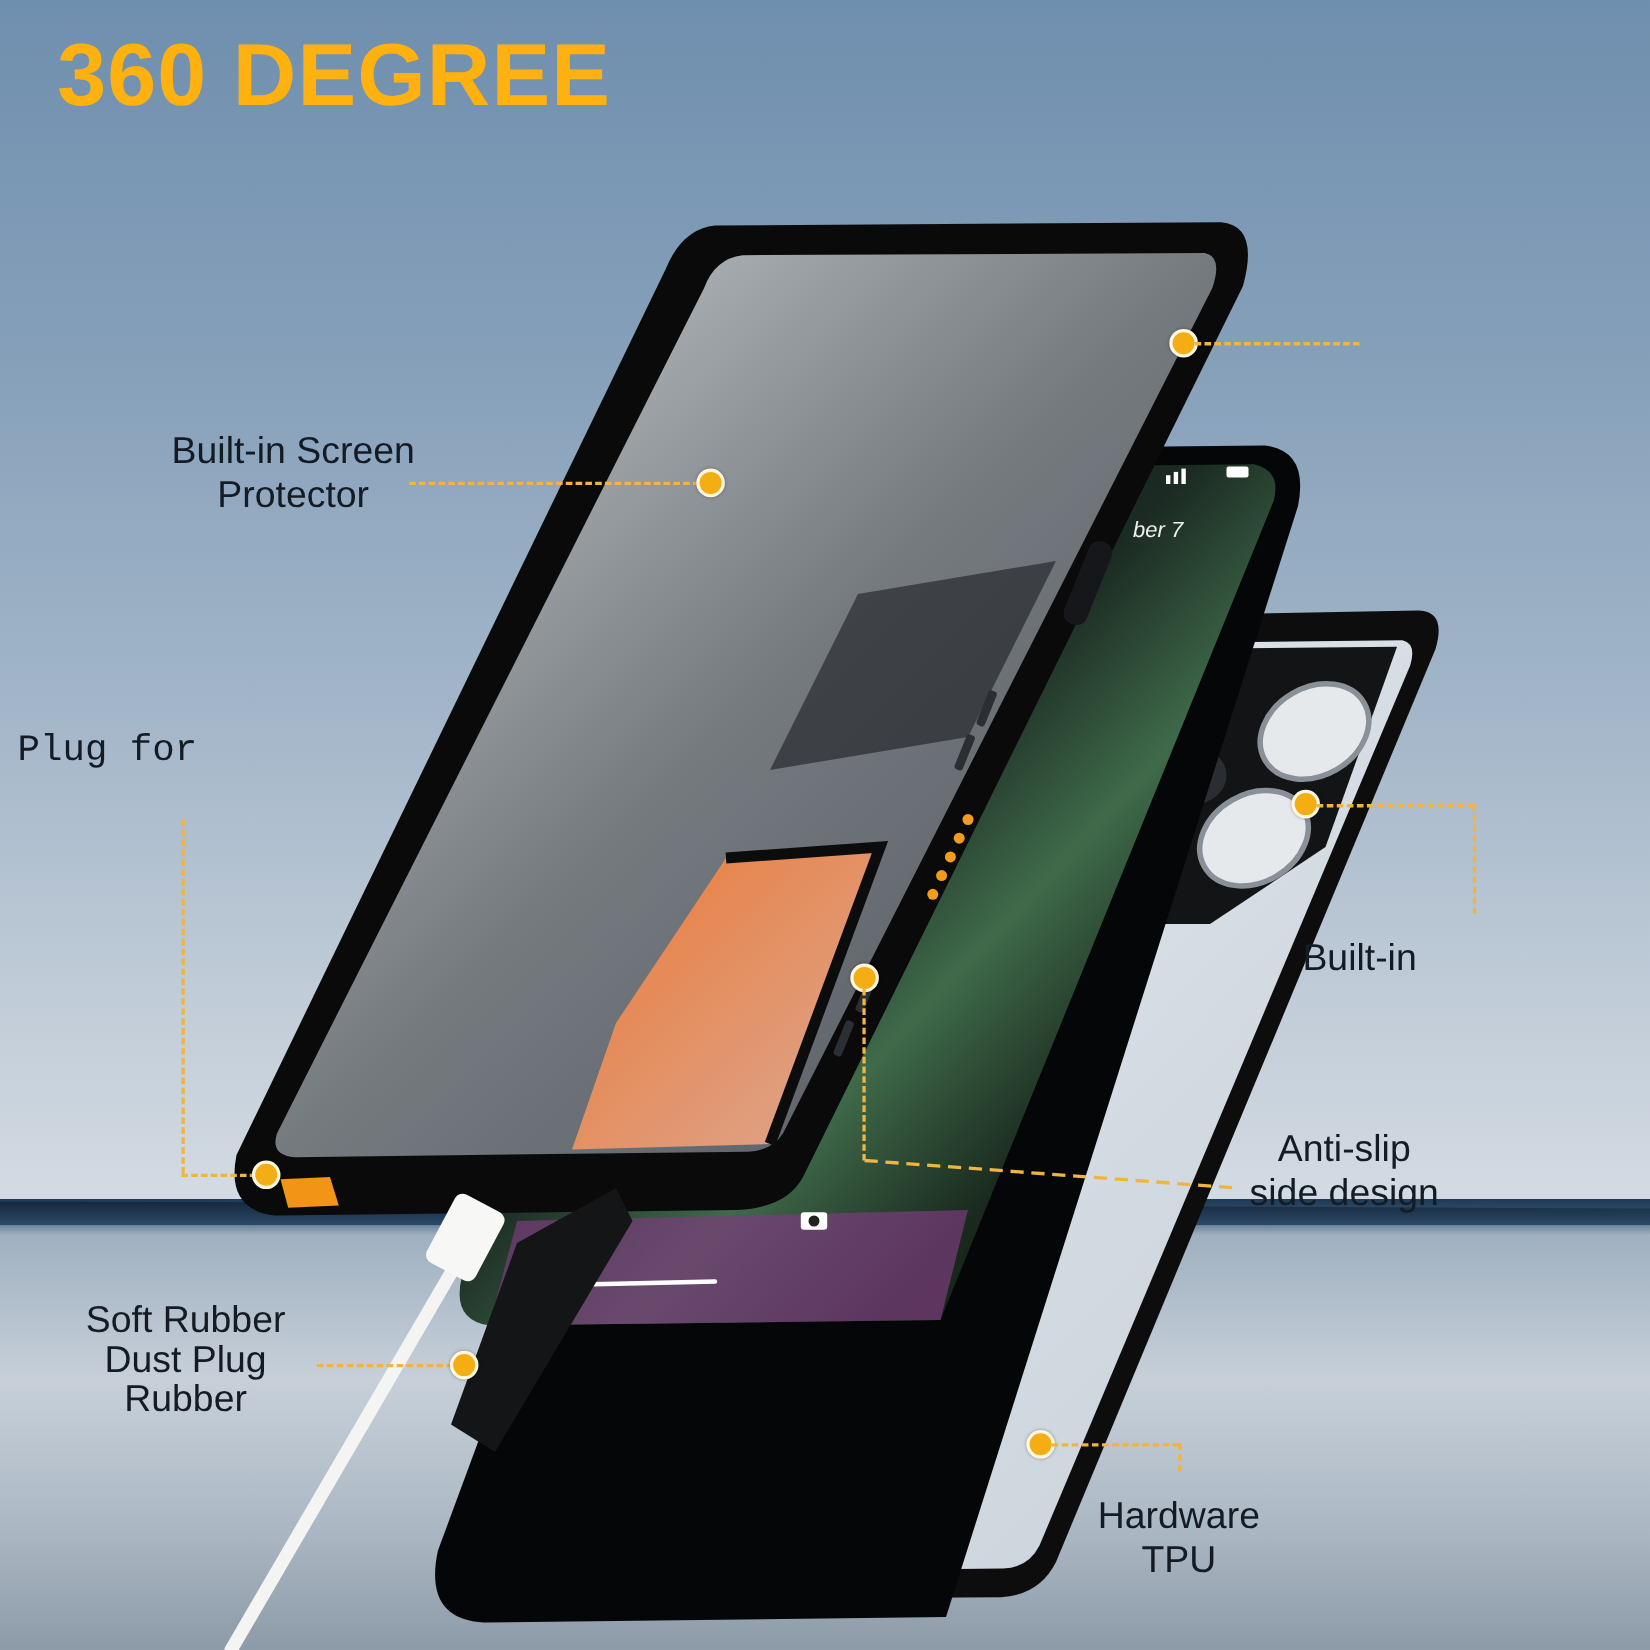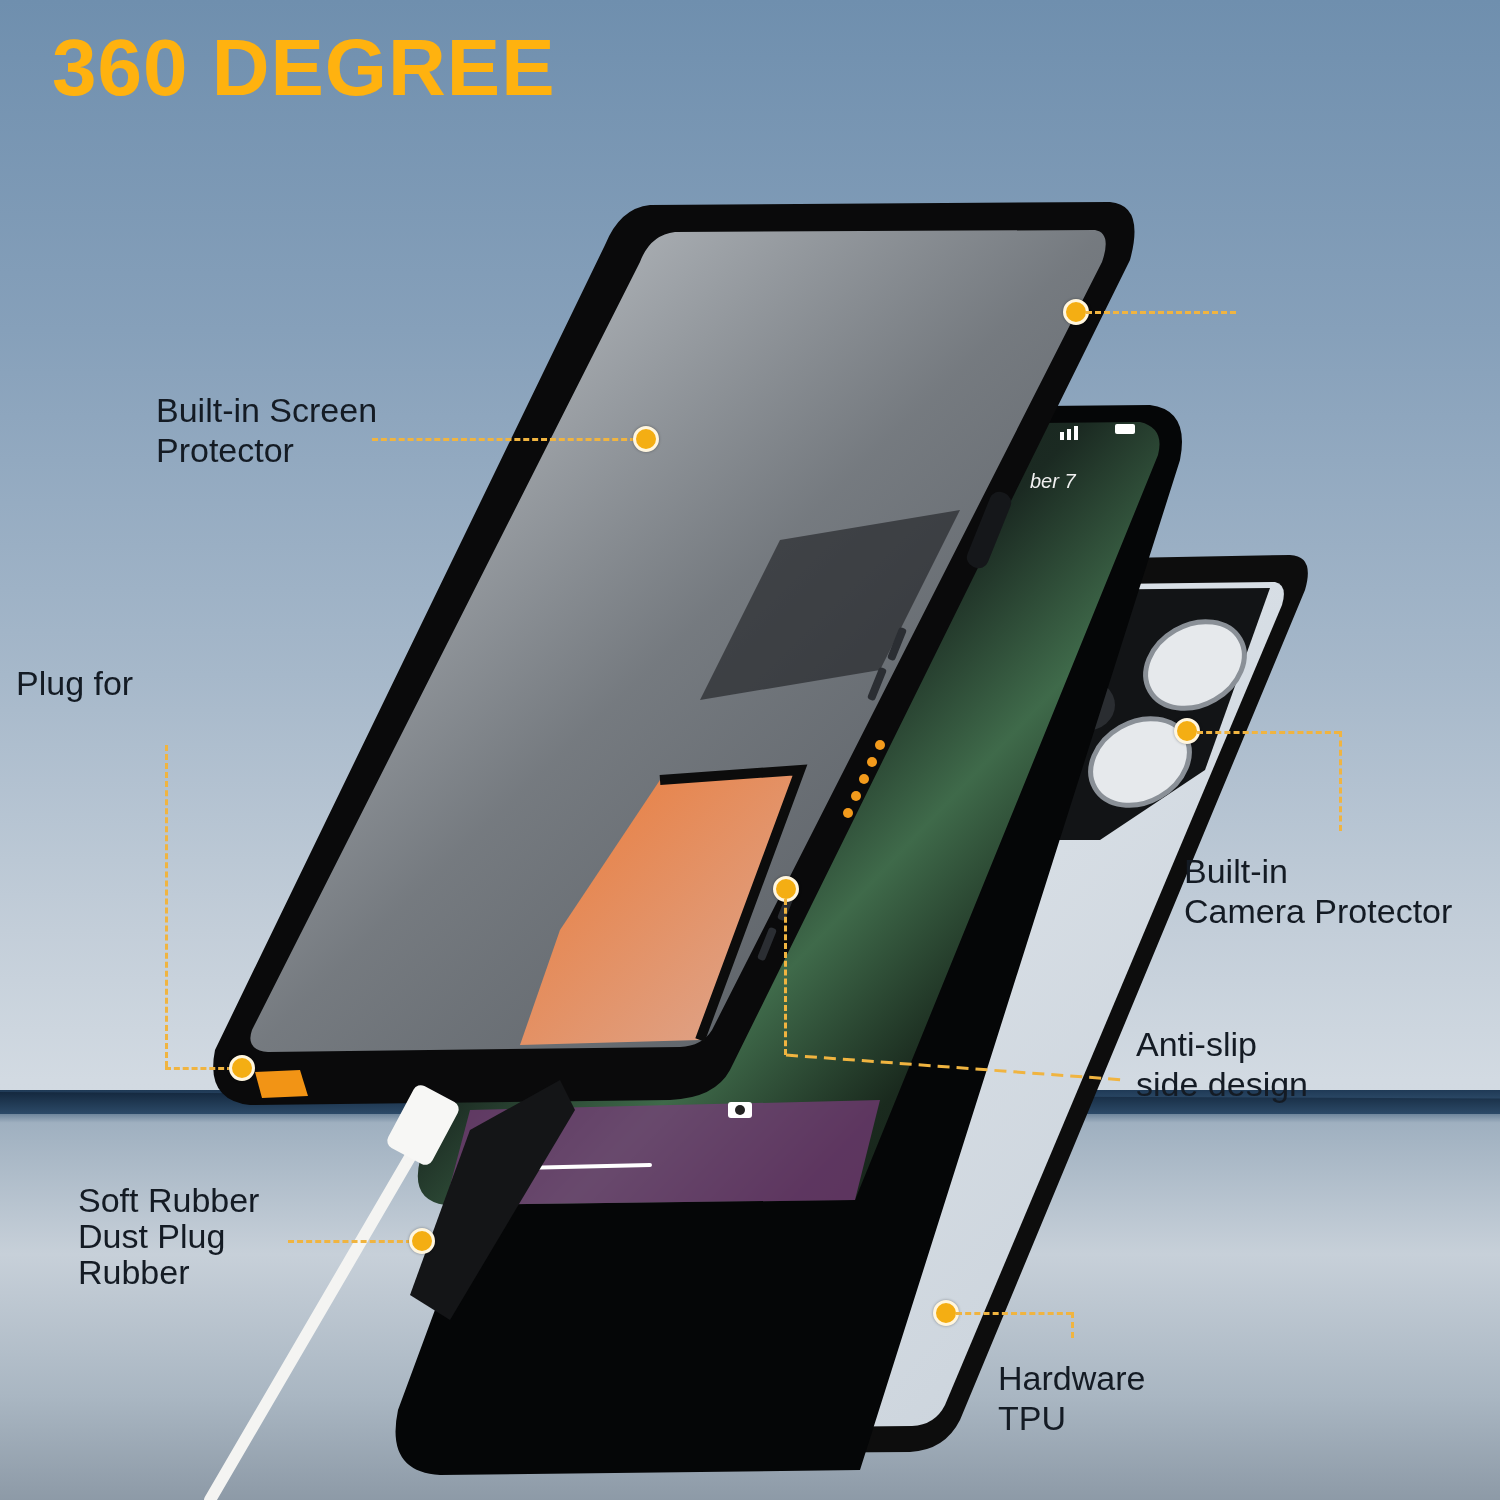--- a/index.html
+++ b/index.html
@@ -14,21 +14,21 @@
     background: linear-gradient(180deg, #1f3a56 0%, #2f4d6b 3%, #9fb0c0 8%, #c7d0d9 40%, #a9b6c2 75%, #8d9aa7 100%);
   }
   .floor-edge {
     position:absolute; left:0; top:1092px; width:1500px; height:22px;
     background: linear-gradient(180deg, #14283e, #2c4a68);
     clip-path: polygon(0 0, 100% 30%, 100% 100%, 0 100%);
   }
   .headline { position:absolute; left:52px; top:28px; margin:0; font-weight:700; line-height:1; }
   .headline .l1 { display:block; font-size:80px; color:#ffb20f; letter-spacing:1px; }
   .headline .l2 { display:block; font-size:82px; color:#0d0d0d; margin-top:14px; letter-spacing:1px; }
-  .label { position:absolute; color:#141b24; font-size:34px; line-height:40px; text-align:left; white-space:nowrap; }
+  .label { position:absolute; color:#141b24; font-size:34px; line-height:40px; text-align:center; white-space:nowrap; }
   .label span { display:block; }
   .dot {
     position:absolute; width:20px; height:20px; border-radius:50%;
     background:#f4ae13; border:3px solid #fff6df; box-shadow:0 0 3px rgba(0,0,0,.35);
     transform:translate(-50%,-50%);
   }
   .dash { position:absolute; border-color:#f0b440; border-style:dashed; border-width:0; }
   .dash.h { border-top-width:3px; height:0; }
   .dash.v { border-left-width:3px; width:0; }
   svg.art { position:absolute; left:0; top:0; }
@@ -137,33 +137,32 @@
   <div class="dot" style="left:1076px; top:312px;"></div>
   <div class="dash h" style="left:1086px; top:311px; width:150px;"></div>
 
   <div class="label" style="left:156px; top:390px;">
     <span>Built-in Screen</span>
     <span>Protector</span>
   </div>
   <div class="dash h" style="left:372px; top:438px; width:264px;"></div>
   <div class="dot" style="left:646px; top:439px;"></div>
 
-  <div class="label" style="left:16px; top:663px;">
+  <div class="label" style="left:16px; top:663px;font-family:Liberation Mono, monospace;">
     <span>Plug for</span>
   </div>
   <div class="dash v" style="left:165px; top:745px; height:322px;"></div>
   <div class="dash h" style="left:165px; top:1067px; width:68px;"></div>
   <div class="dot" style="left:242px; top:1068px;"></div>
 
   <div class="dot" style="left:1187px; top:731px;"></div>
   <div class="dash h" style="left:1197px; top:731px; width:143px;"></div>
   <div class="dash v" style="left:1339px; top:731px; height:100px;"></div>
   <div class="label" style="left:1184px; top:851px;">
     <span>Built-in</span>
-    <span>Camera Protector</span>
   </div>
 
   <div class="dot" style="left:786px; top:889px;"></div>
   <div class="dash v" style="left:784px; top:899px; height:156px;"></div>
   <svg class="art" width="1500" height="1500" style="pointer-events:none">
     <line x1="786" y1="1055" x2="1125" y2="1080" stroke="#f0b440" stroke-width="3" stroke-dasharray="12 7"></line>
   </svg>
   <div class="label" style="left:1136px; top:1024px;">
     <span>Anti-slip</span>
     <span>side design</span>

